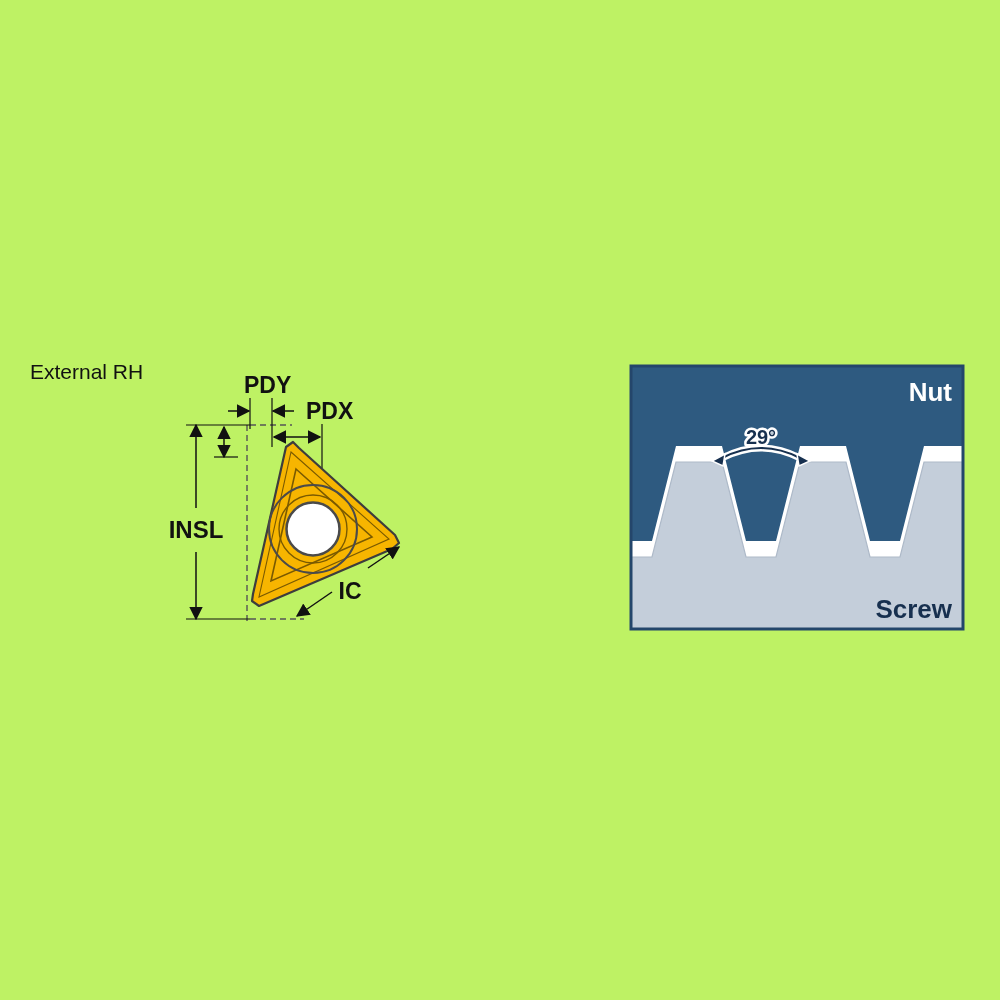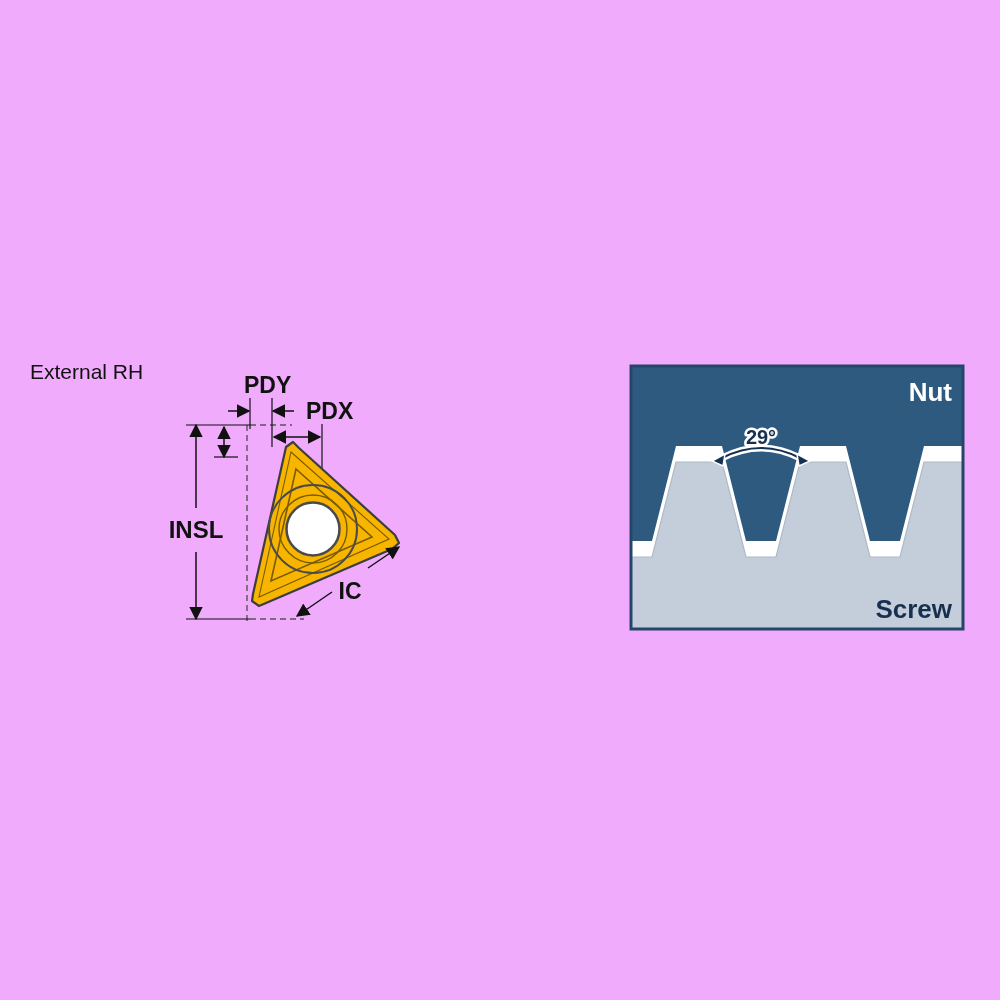--- a/index.html
+++ b/index.html
@@ -1,16 +1,16 @@
 <!DOCTYPE html>
 <html><head>
 <meta charset="utf-8">
 <style>
   html,body{margin:0;padding:0;background:#fff;}
-  .canvas{position:relative;width:1000px;height:1000px;background:#f0abfc;overflow:hidden;
+  .canvas{position:relative;width:1000px;height:1000px;background:#bef264;overflow:hidden;
           font-family:"Liberation Sans",sans-serif;}
   svg{display:block;}
   text{font-family:"Liberation Sans",sans-serif;}
   .caption{font-size:21px;font-weight:400;fill:#111111;}
   .dimlabel{font-size:23px;font-weight:700;fill:#111111;}
   .dimlabel-lg{font-size:24px;font-weight:700;fill:#111111;}
   .panel-label{font-size:26px;font-weight:700;}
   .angle-label{font-size:20px;font-weight:700;paint-order:stroke;stroke:#ffffff;stroke-width:5px;
                stroke-linejoin:round;}
   .dimline{stroke:#111111;stroke-width:1.5;fill:none;}

